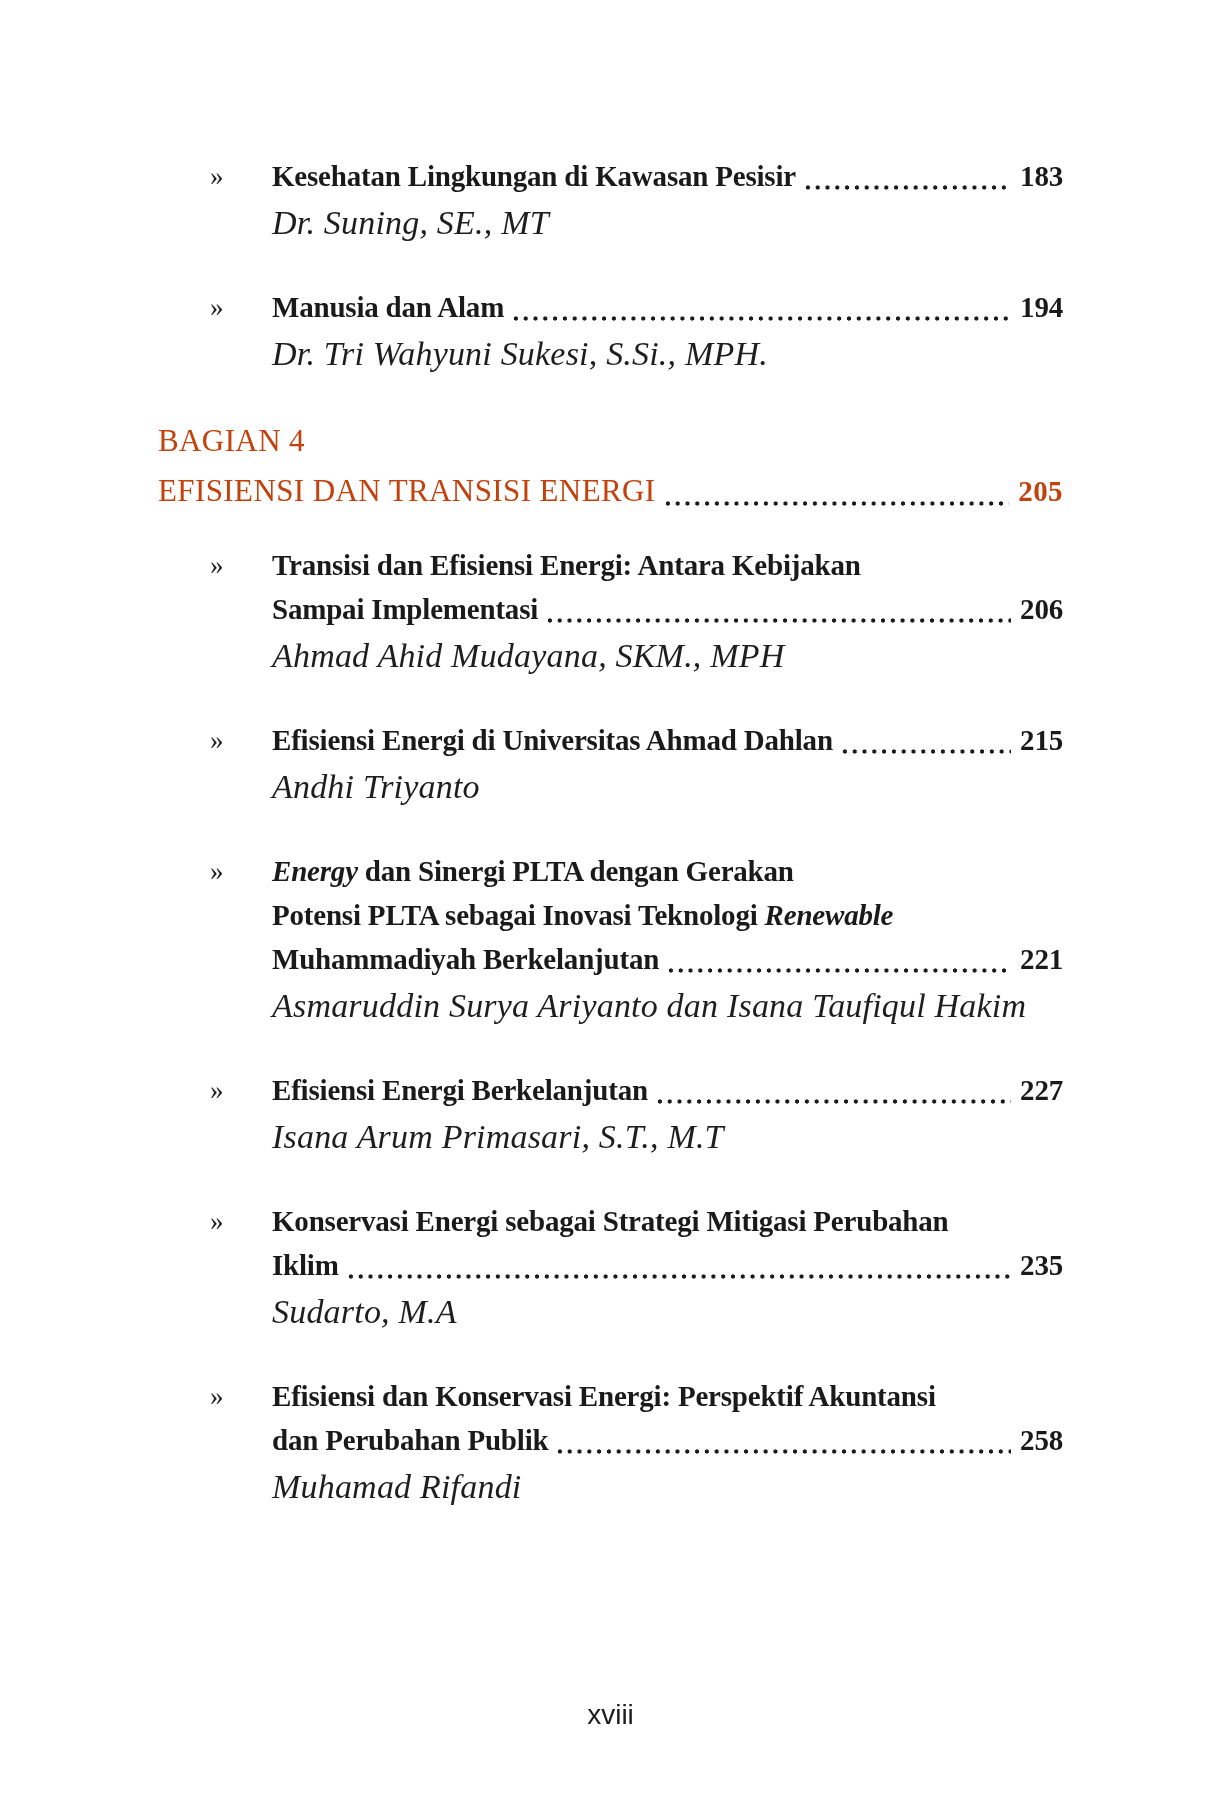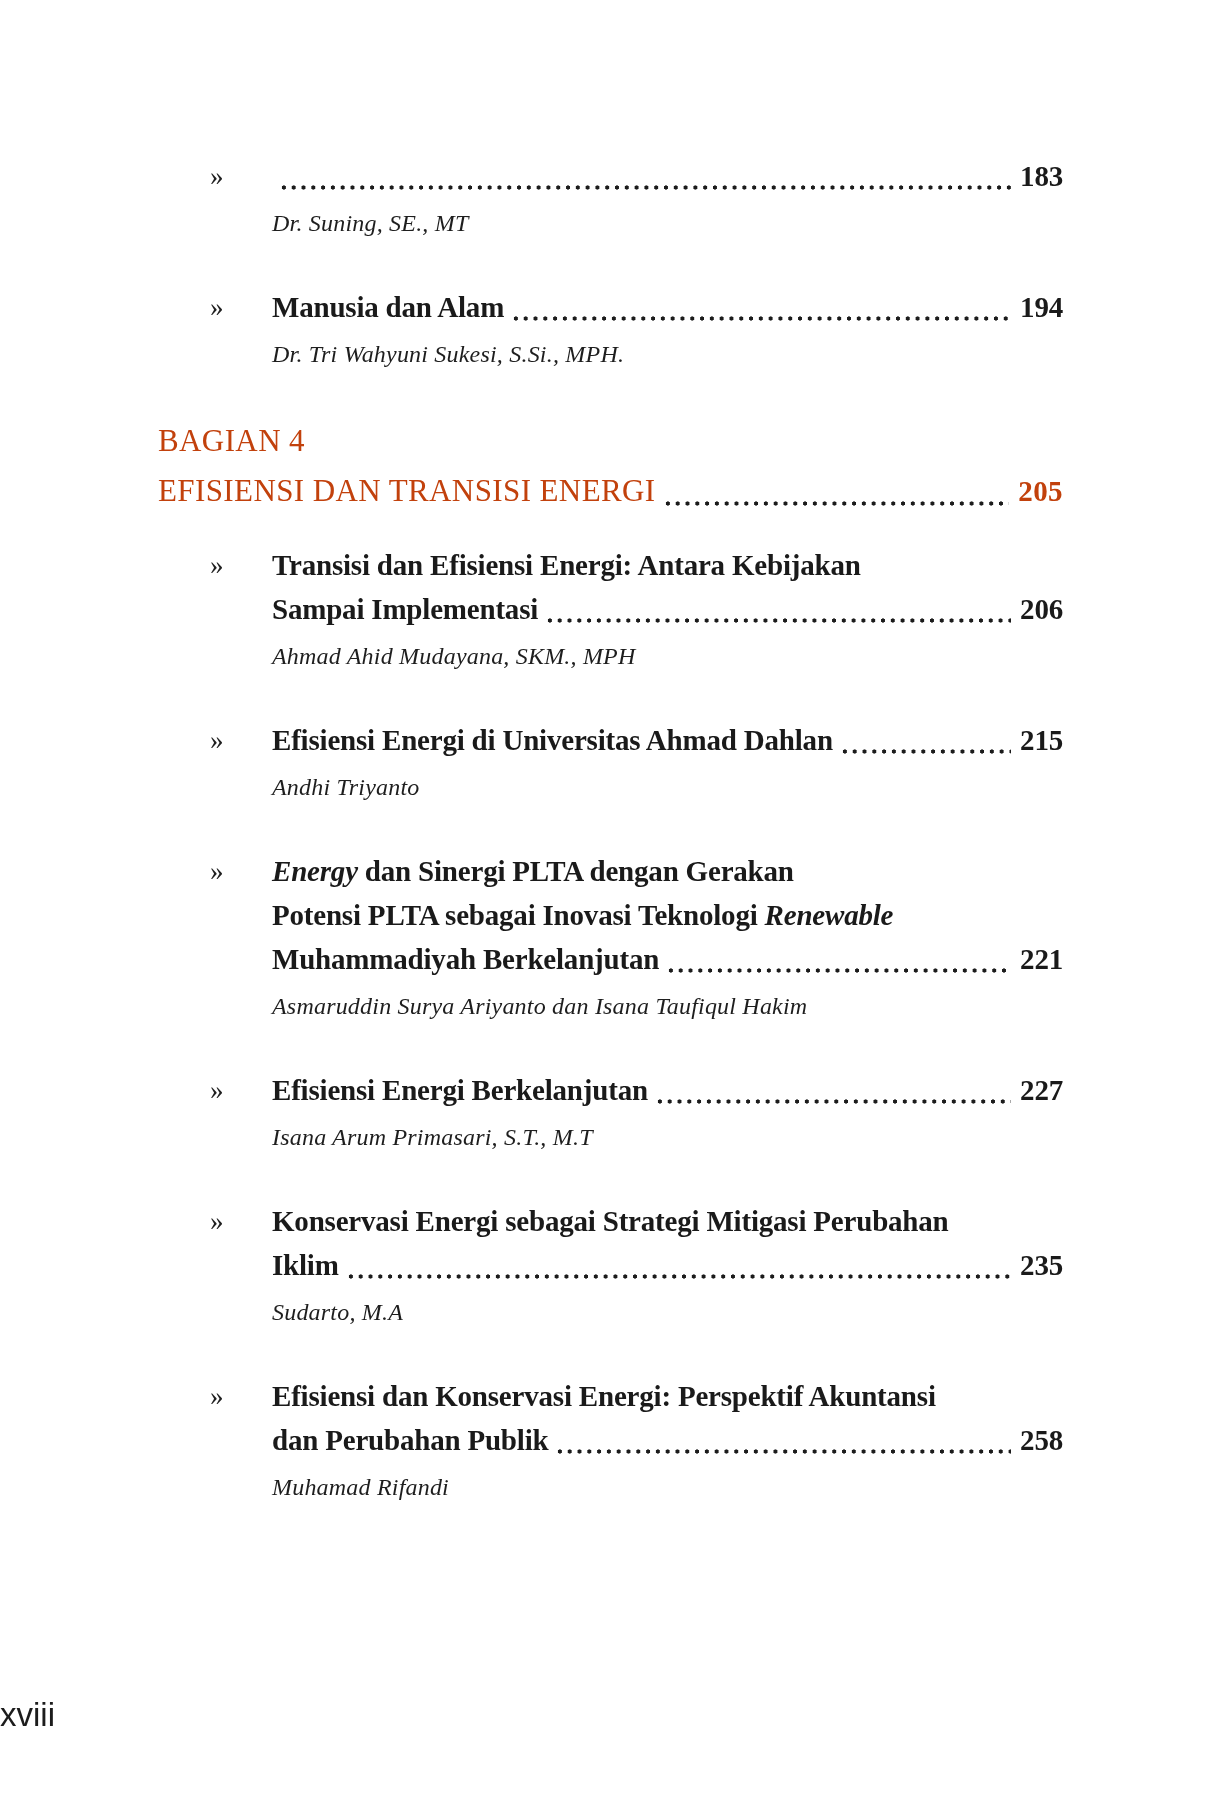--- a/index.html
+++ b/index.html
@@ -59,21 +59,21 @@
     background-position: 0 calc(100% - 8px);
   }
   .pagenum {
     flex: 0 0 auto;
     font-size: 29px;
     line-height: 44px;
     font-weight: 700;
   }
   .author {
     margin-top: 3px;
-    font-size: 24px;
+    font-size: 34px;
     font-style: italic;
     font-weight: 400;
     line-height: 44px;
     letter-spacing: 0.2px;
     color: #1e1e1e;
     white-space: nowrap;
   }
   
   .section {
     margin-top: 20px;
@@ -90,34 +90,36 @@
   .hline.last { display: flex; }
   .hline.last .t { flex: 0 0 auto; }
   .hline.last .dots { background-position: 0 calc(100% - 10px); }
   .hline.last .pagenum { line-height: 50px; }
   
   .footer {
     position: absolute;
     left: 0;
     right: 0;
     top: 1700px;
+    text-align: center;
     font-family: "Liberation Sans", sans-serif;
-    font-size: 33px;
+    font-size: 28px;
     line-height: 30px;
     color: #1c1c1c;
   }
 </style>
 </head>
 <body>
 
 <div class="page">
   <main class="toc" id="toc">
       <div class="entry">
         <span class="bullet">»</span>
         <div class="tline last">
+          <span class="t"><span class="run">Kesehatan Lingkungan di Kawasan Pesisir</span></span>
           <span class="dots"></span>
           <span class="pagenum">183</span>
         </div>
         <div class="author">Dr. Suning, SE., MT</div>
       </div>
       <div class="entry">
         <span class="bullet">»</span>
         <div class="tline last">
           <span class="t"><span class="run">Manusia dan Alam</span></span>
           <span class="dots"></span>

